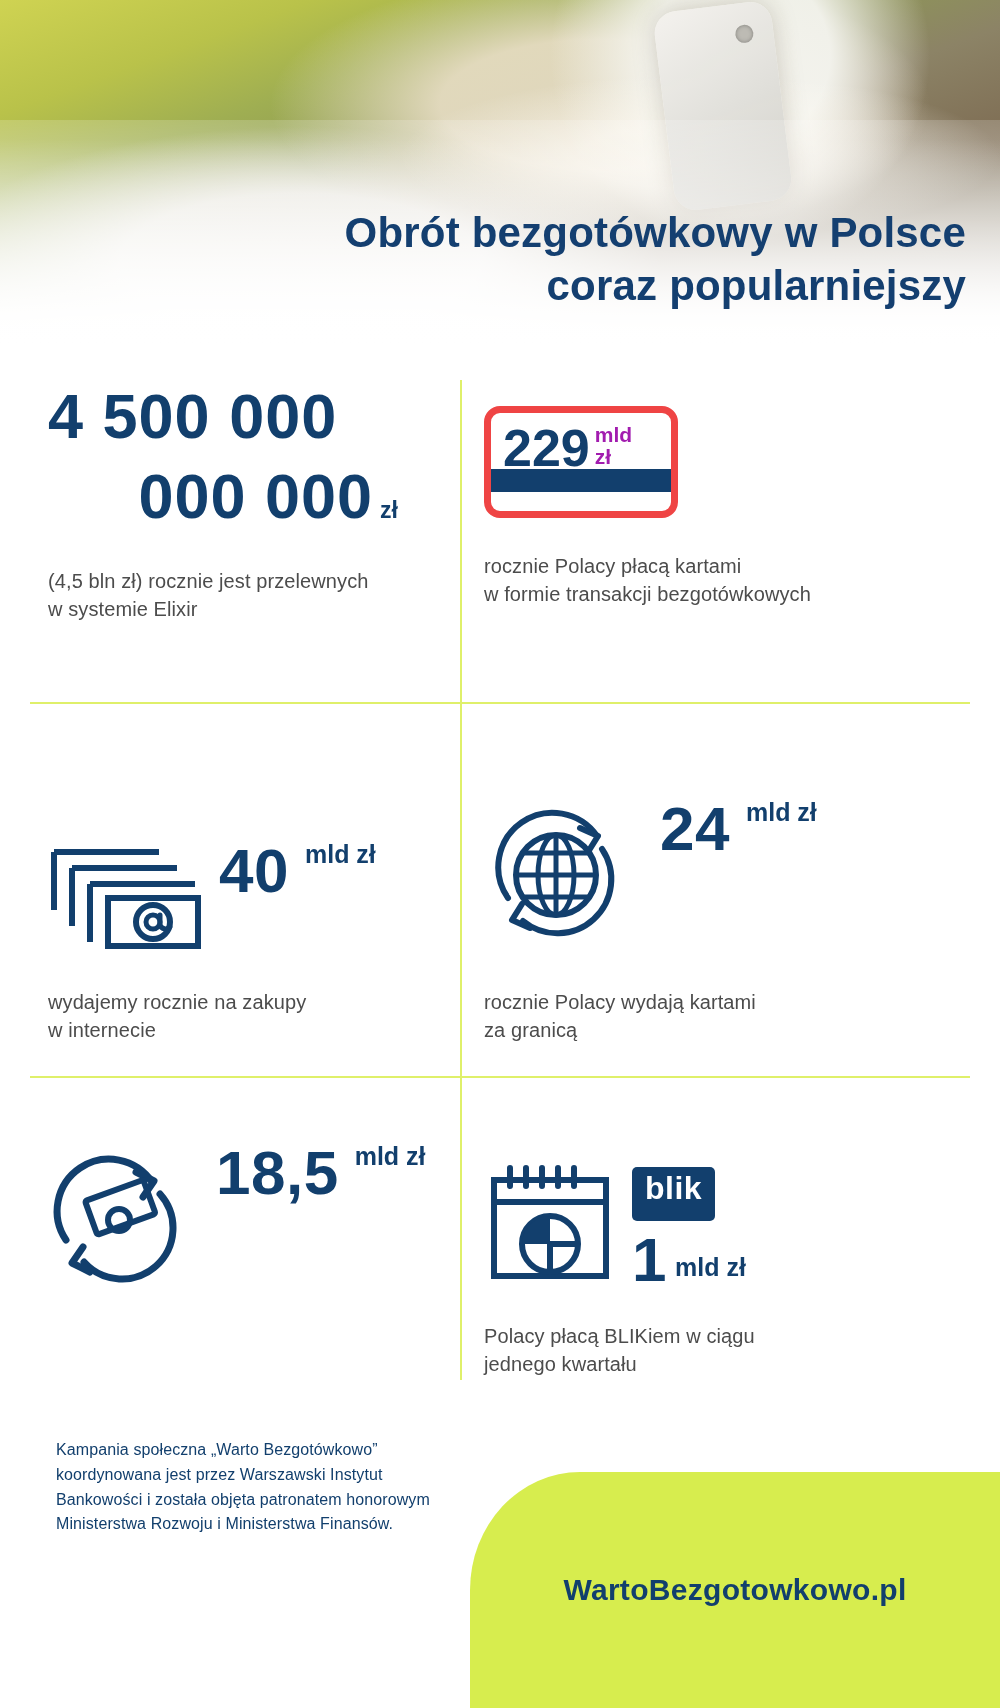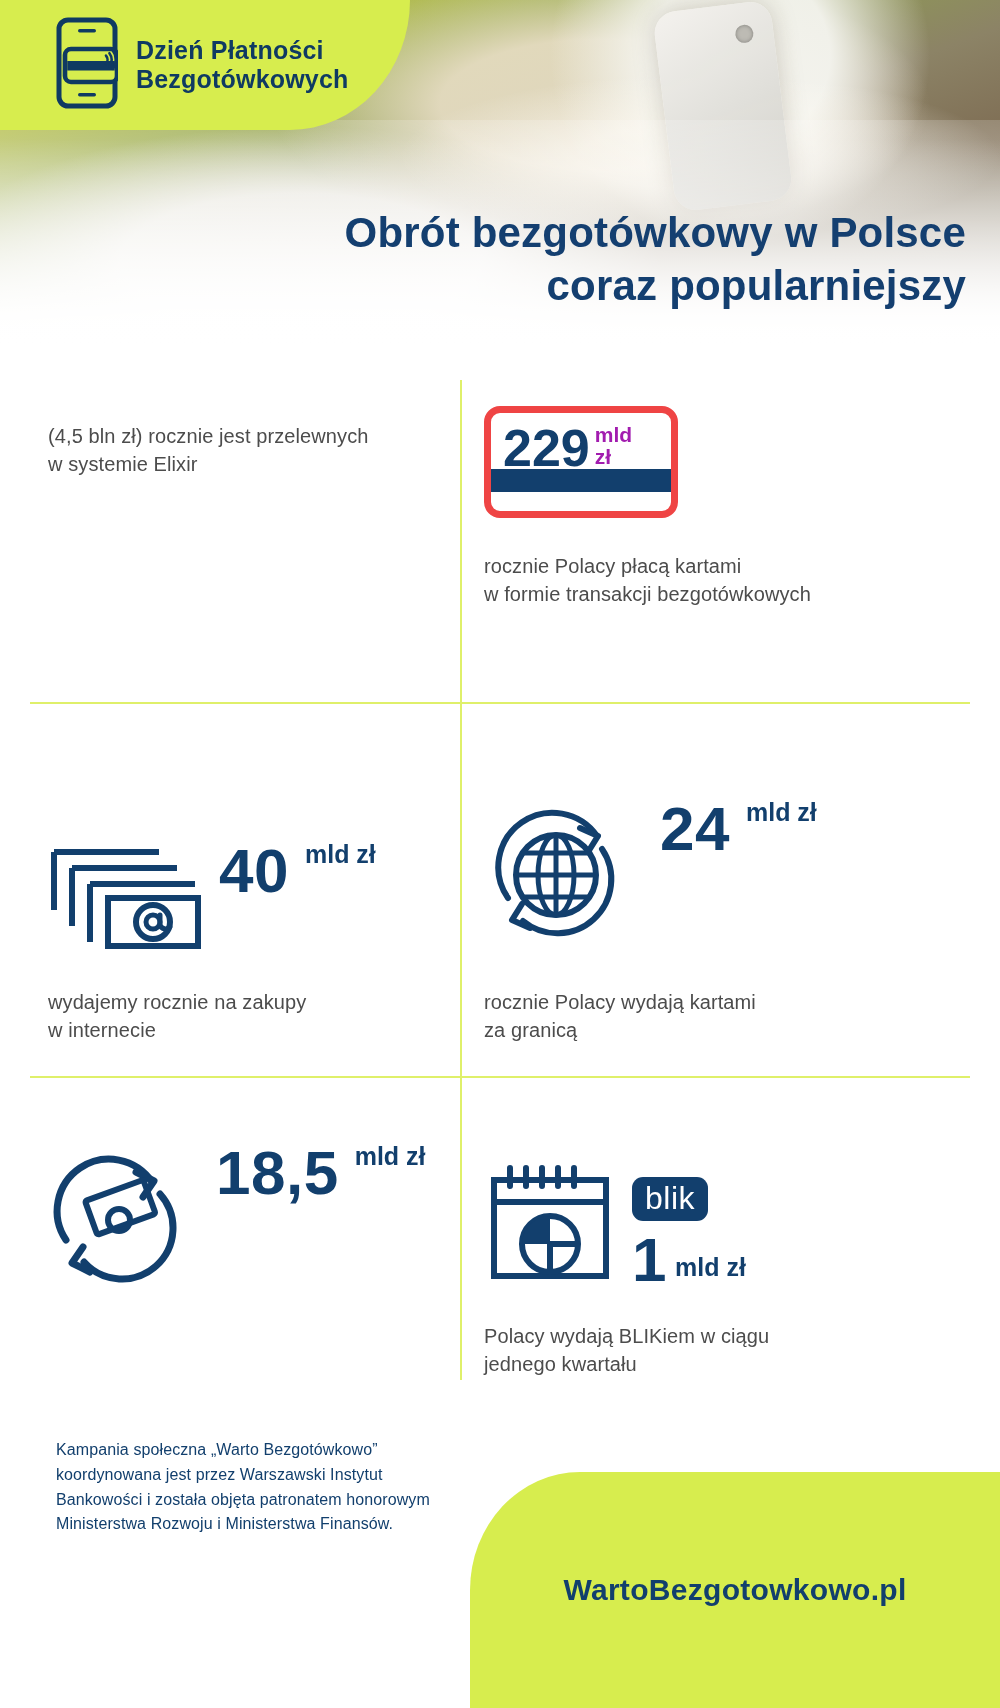--- a/index.html
+++ b/index.html
@@ -100,22 +100,22 @@
   
   .card-ico{width:194px;height:112px;border:7px solid #ef4444;border-radius:16px;
     position:relative;box-sizing:border-box;display:flex;align-items:flex-start;}
   .card-ico .stripe{position:absolute;left:0;right:0;bottom:19px;height:23px;background:#123f6d;}
   .card-ico .num{font-size:52px;font-weight:bold;color:#123f6d;line-height:1;margin:9px 0 0 12px;letter-spacing:0;}
   .card-ico .ustack{margin:11px 0 0 5px;font-size:21px;font-weight:bold;color:#a21caf;line-height:1.05;}
 
   
   .blik{
     display:inline-flex;align-items:center;justify-content:center;
-    background:#123f6d;border-radius:11px;padding:5px 13px 7px;
-    color:#ffffff;font-weight:normal;font-size:32px;line-height:1;letter-spacing:.5px;
+    background:#123f6d;border-radius:5px;padding:5px 13px 17px;
+    color:#ffffff;font-weight:bold;font-size:32px;line-height:1;letter-spacing:.5px;
   }
 
   
   .footer{position:absolute;left:0;top:1408px;width:1000px;height:300px;}
   .legal{
     position:absolute;left:56px;top:30px;width:420px;
     color:#123f6d;font-size:16px;line-height:1.55;white-space:pre-line;letter-spacing:.1px;
   }
   .url-panel{
     position:absolute;right:0;top:64px;width:530px;height:236px;
@@ -127,45 +127,35 @@
 </head>
 <body>
 
 <div class="page">
 
   <div class="hero">
     <div class="hero-photo"></div>
     <div class="hero-phone"></div>
     <div class="hero-veil"></div>
 
-    <div class="logo-badge">
-      <span>
-        <svg width="62" height="92" viewBox="0 0 62 92" fill="none">
-          <rect x="3" y="3" width="56" height="86" rx="9" stroke="#0f3a62" stroke-width="5"></rect>
-          <rect x="22" y="12" width="18" height="3.4" rx="1.7" fill="#0f3a62"></rect>
-          <rect x="22" y="76" width="18" height="3.4" rx="1.7" fill="#0f3a62"></rect>
-          <rect x="9" y="32" width="52" height="33" rx="6" fill="#d7ed4e" stroke="#0f3a62" stroke-width="4.6"></rect>
-          <rect x="11.3" y="44" width="47.4" height="9.5" fill="#0f3a62"></rect>
-          <path d="M50 38.6a6.6 6.6 0 0 1 0 8.4M53.4 36.2a10.6 10.6 0 0 1 0 13.2M56.8 33.8a14.6 14.6 0 0 1 0 18" stroke="#0f3a62" stroke-width="2.6" stroke-linecap="round"></path>
-        </svg>
-      </span>
-      <div class="logo-text">Dzień Płatności
-Bezgotówkowych</div>
-    </div>
 
     <div class="hero-title">Obrót bezgotówkowy w Polsce
 coraz popularniejszy</div>
   </div>
 
   <div class="grid">
     <div class="vline"></div>
     <div class="hline a"></div>
     <div class="hline b"></div>
 
     <div class="cell c-tl">
+      <div class="bignum">
+        <span class="l1">4 500 000</span>
+        <span class="l2"><span>000 000</span><span class="unit-sm">zł</span></span>
+      </div>
       <div class="caption">(4,5 bln zł) rocznie jest przelewnych
 w systemie Elixir</div>
     </div>
 
     <div class="cell c-tr">
       <div style="padding-top:22px;">
         <div class="card-ico">
           <div class="num">229</div>
           <div class="ustack">
             <div>mld</div>
@@ -257,21 +247,21 @@
           </span>
           <div>
             <div class="blik">blik</div>
             <div style="display:flex;align-items:flex-end;gap:8px;margin-top:10px;">
               <span class="stat-val">1</span>
               <span class="stat-unit">mld zł</span>
             </div>
           </div>
         </div>
       </div>
-      <div class="caption" style="margin-top:34px;">Polacy wydają BLIKiem w ciągu
+      <div class="caption" style="margin-top:34px;">Polacy płacą BLIKiem w ciągu
 jednego kwartału</div>
     </div>
   </div>
 
   <div class="footer">
     <div class="legal">Kampania społeczna „Warto Bezgotówkowo”
 koordynowana jest przez Warszawski Instytut
 Bankowości i została objęta patronatem honorowym
 Ministerstwa Rozwoju i Ministerstwa Finansów.</div>
     <div class="url-panel">

